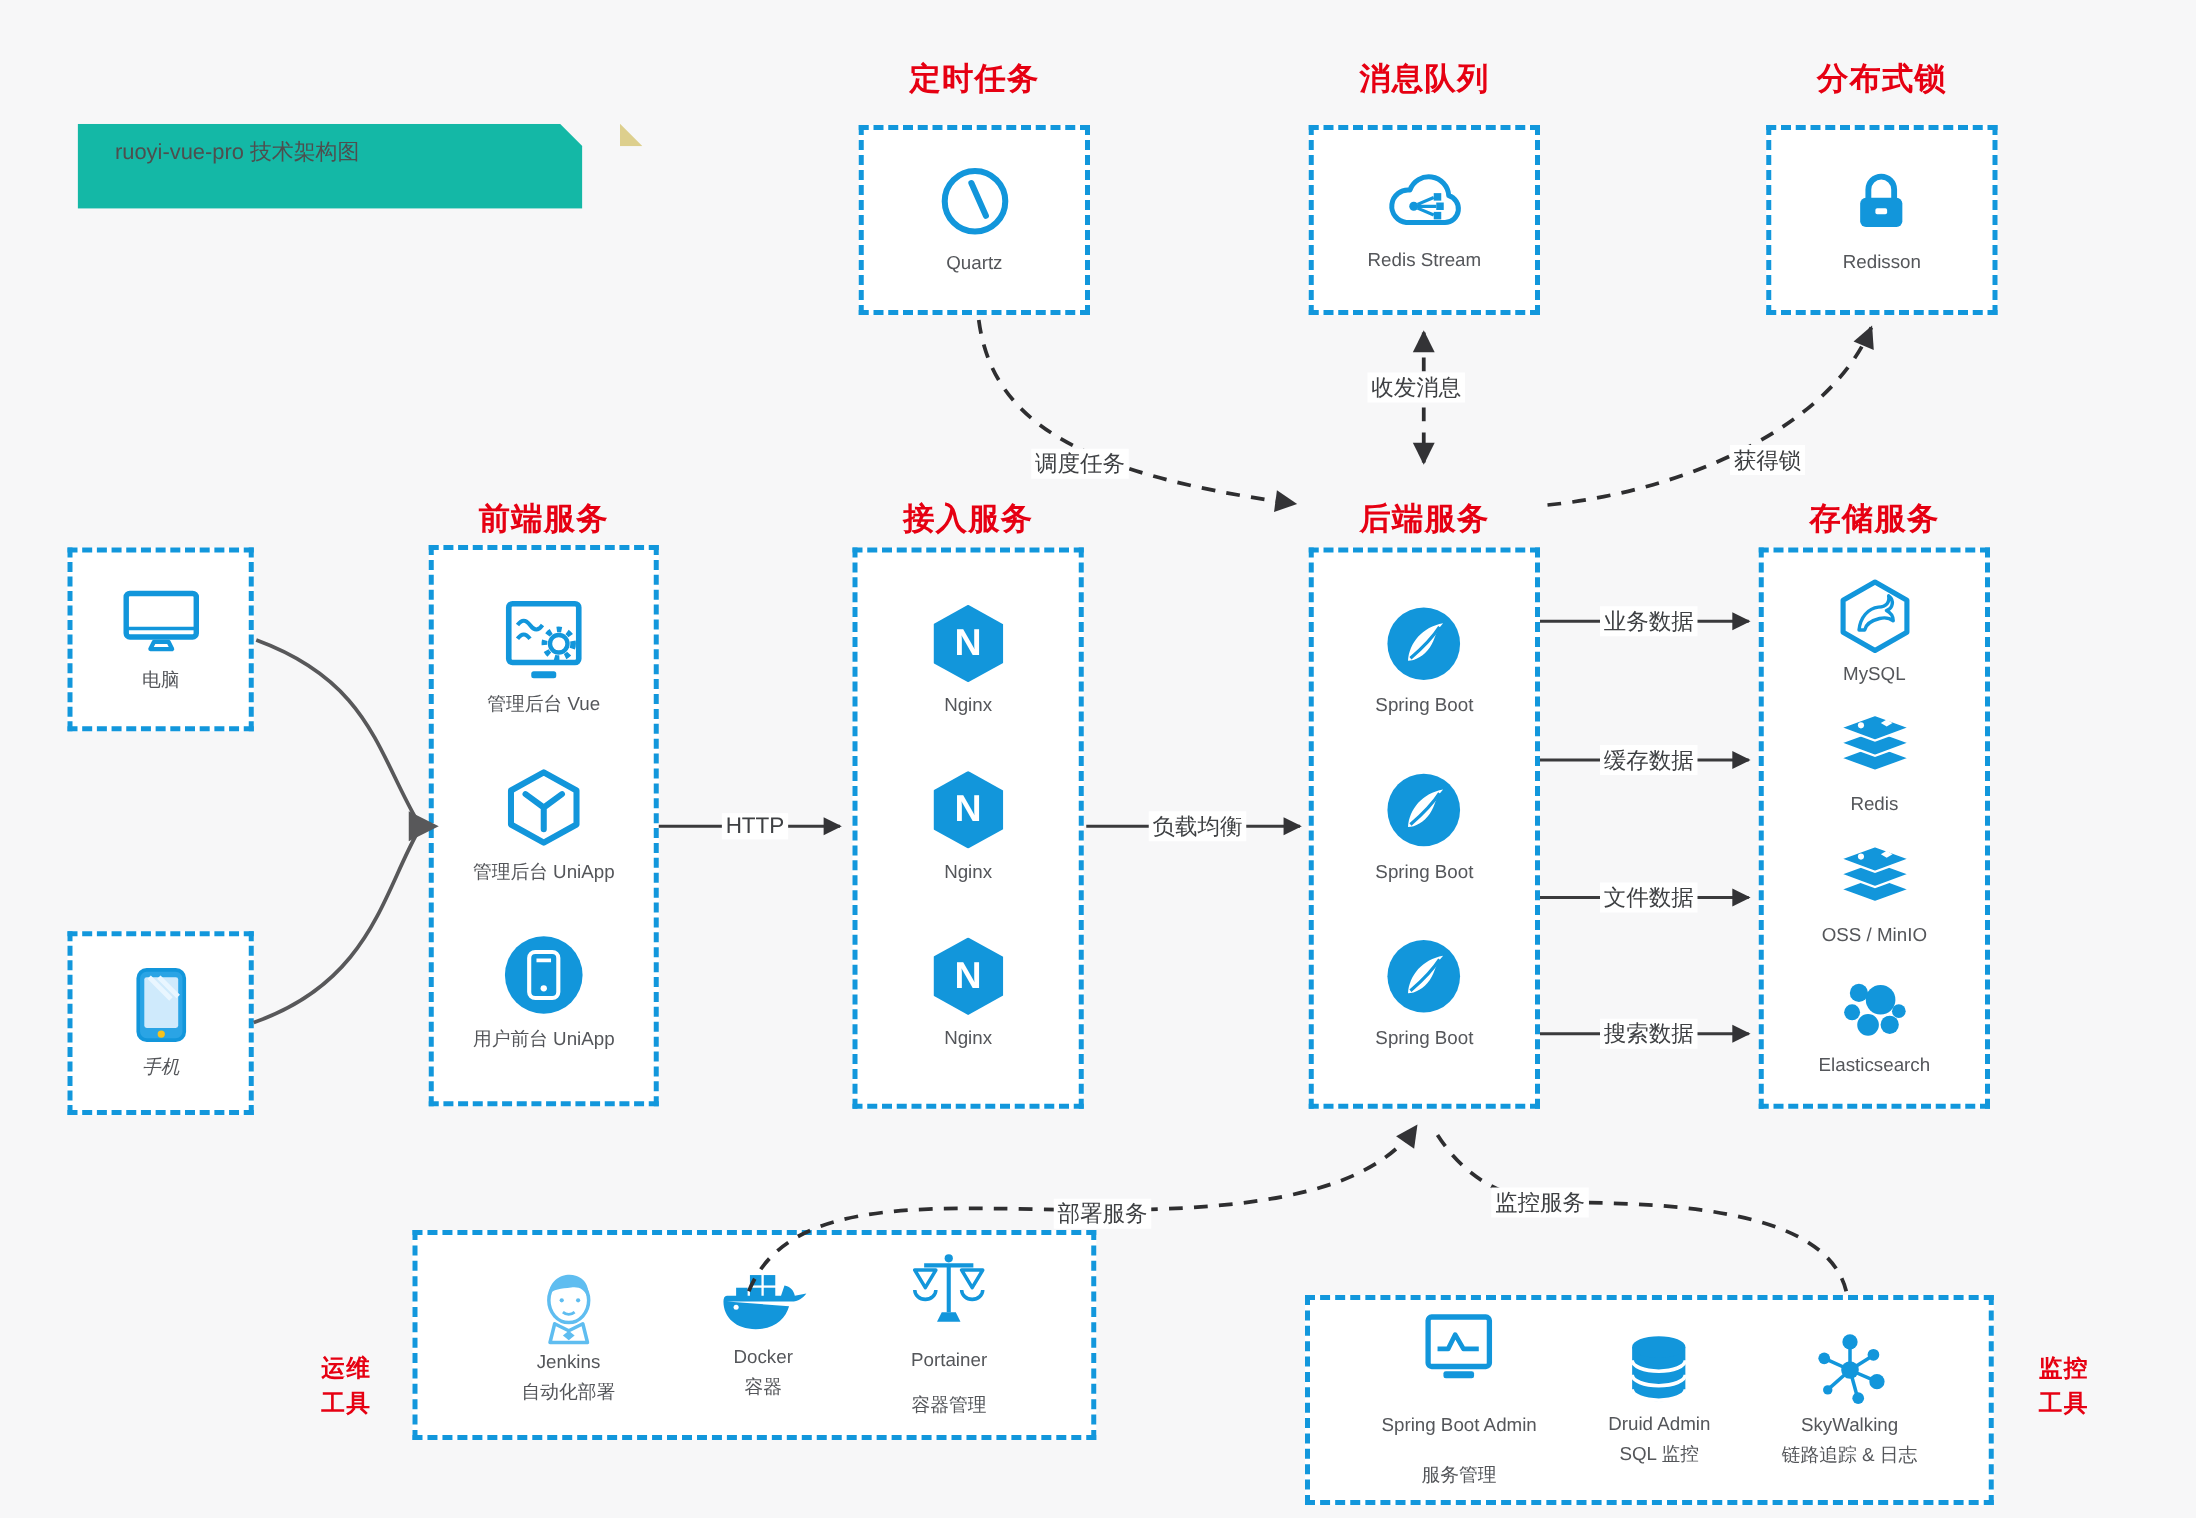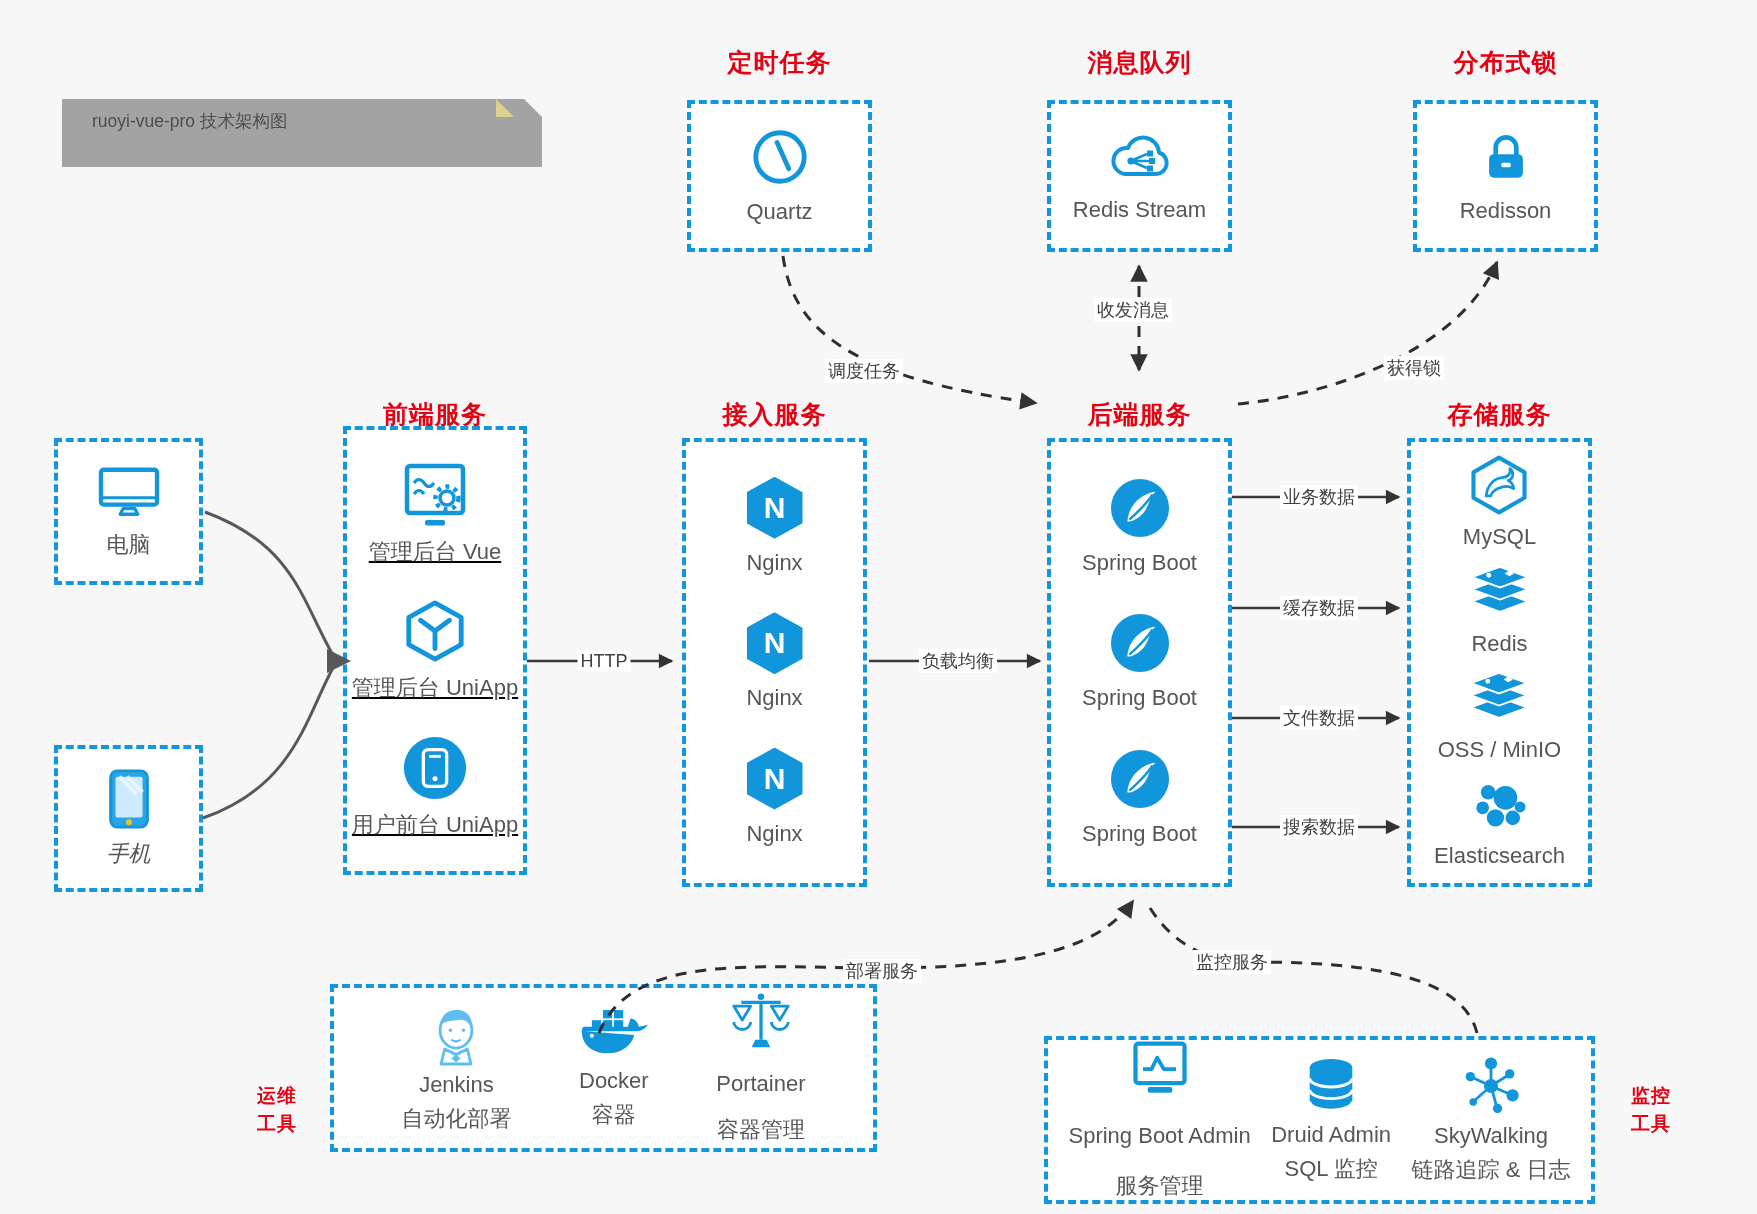--- a/index.html
+++ b/index.html
@@ -3,29 +3,29 @@
 <meta charset="utf-8">
 <style>
   html,body{margin:0;padding:0;background:#f7f7f8;}
   #canvas{position:relative;width:1757px;height:1214px;background:#f7f7f8;overflow:hidden;
           font-family:"Liberation Sans","DejaVu Sans",sans-serif;}
   .dbox{position:absolute;border:4px dashed #1297dc;background:#fff;box-sizing:border-box;}
   .group-title{position:absolute;font-weight:bold;font-size:25px;color:#e60012;text-align:center;letter-spacing:1px;}
   .vgroup{display:flex;flex-direction:column;align-items:center;justify-content:space-evenly;}
   .hgroup{display:flex;flex-direction:row;align-items:center;justify-content:space-evenly;}
   .node{display:flex;flex-direction:column;align-items:center;gap:9px;}
-  .node-label{font-size:22px;color:#54565a;text-align:center;white-space:nowrap;line-height:1.35;}
+  .node-label{font-size:15px;color:#54565a;text-align:center;white-space:nowrap;line-height:1.35;}
   .edge-label{position:absolute;transform:translate(-50%,-50%);background:#fff;color:#3e4043;
               font-size:18px;padding:0 3px;white-space:nowrap;z-index:5;}
   .side-label{position:absolute;font-weight:bold;font-size:19px;color:#e60012;line-height:1.45;
               text-align:center;letter-spacing:1px;}
   .hex{width:56px;height:62px;background:#1296db;display:flex;align-items:center;justify-content:center;
        clip-path:polygon(50% 0%,100% 25%,100% 75%,50% 100%,0% 75%,0% 25%);}
   .hex span{color:#fff;font-weight:bold;font-size:30px;}
-  .note{position:absolute;left:62px;top:99px;width:480px;height:68px;background:#a3a3a3;
+  .note{position:absolute;left:62px;top:99px;width:404px;height:68px;background:#14b8a6;
         clip-path:polygon(0 0,calc(100% - 18px) 0,100% 18px,100% 100%,0 100%);
         color:#4e4e4e;font-size:17.5px;line-height:24px;box-sizing:border-box;padding:10px 0 0 30px;}
   .note-fold{position:absolute;left:496px;top:99px;}
   svg.edges{position:absolute;left:0;top:0;z-index:4;pointer-events:none;}
   .icon{display:flex;align-items:center;justify-content:center;}
 </style>
 </head>
 <body>
 
 <div id="canvas">
@@ -143,21 +143,21 @@
           <rect x="8" y="9" width="28" height="42" rx="2" fill="#cfeafc"></rect>
           <path d="M12,9 L30,27 M20,9 L36,25" stroke="#e9f6ff" stroke-width="4"></path>
           <circle cx="22" cy="56" r="3" fill="#f6c21c"></circle>
         </svg>
       </span>
       <span class="node-label">手机</span>
     </div>
   </div>
 
   <div class="group-title" style="left:343px;top:398px;width:184px;">前端服务</div>
-  <div class="dbox vgroup" style="left:343px;top:426px;width:184px;height:449px;text-decoration:underline;">
+  <div class="dbox vgroup" style="left:343px;top:436px;width:184px;height:449px;">
     <div class="node">
       <span class="icon">
         <svg width="72" height="66" viewBox="0 0 72 66">
           <rect x="8" y="4" width="56" height="47" rx="3" fill="none" stroke="#1296db" stroke-width="4.5"></rect>
           <path d="M15,21 q5,-7 10,0 q5,7 10,0" fill="none" stroke="#1296db" stroke-width="3.2"></path>
           <path d="M15,32 q5,-7 10,0" fill="none" stroke="#1296db" stroke-width="3.2"></path>
           <circle cx="48" cy="36" r="7" fill="none" stroke="#1296db" stroke-width="3.5"></circle>
           <circle cx="48" cy="36" r="11.5" fill="none" stroke="#1296db" stroke-width="4.5" stroke-dasharray="4 4.7"></circle>
           <rect x="26" y="58" width="20" height="5.5" rx="2" fill="#1296db"></rect>
         </svg>

